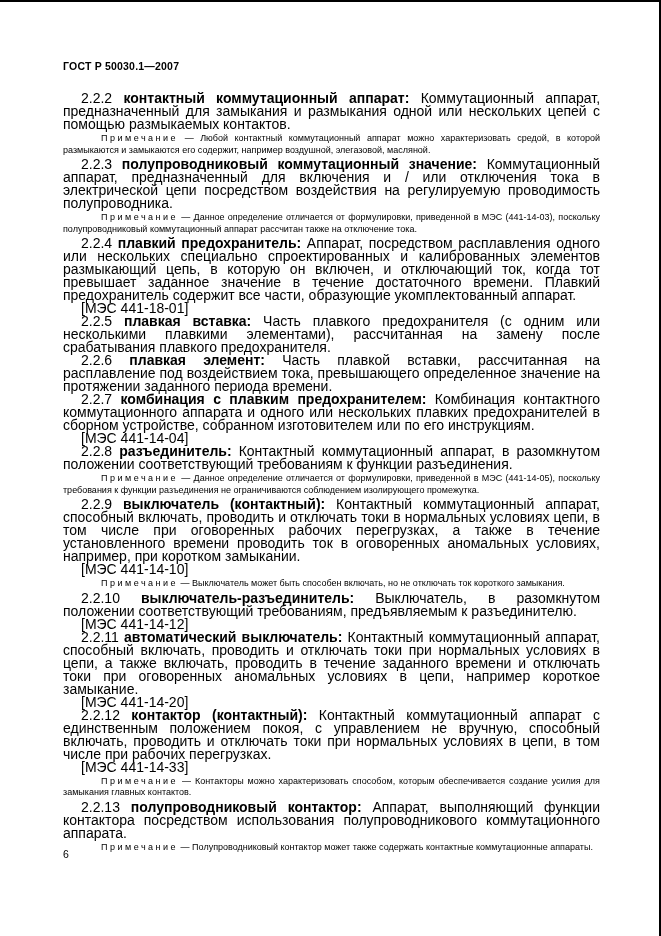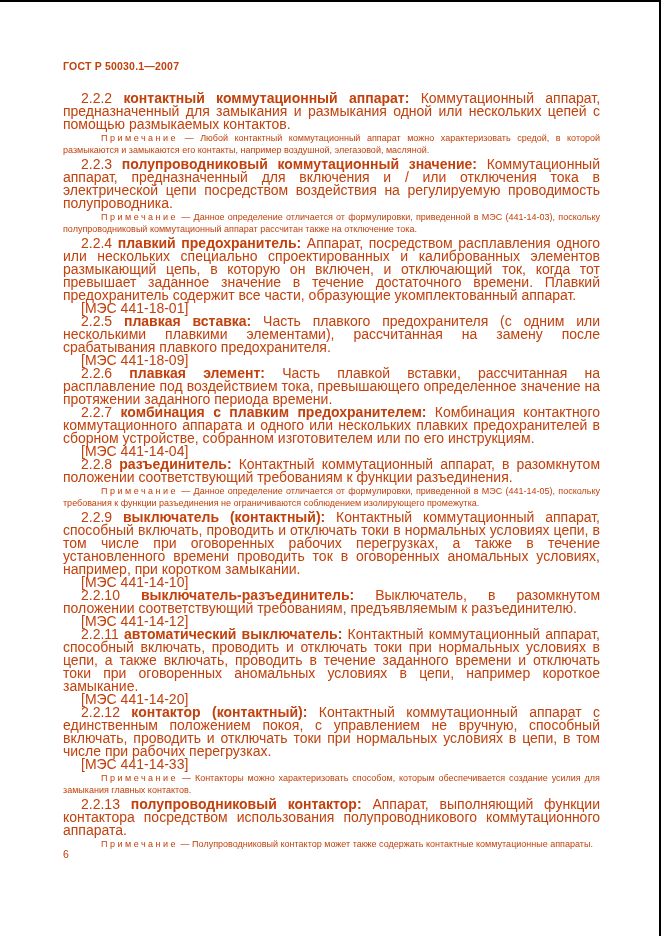--- a/index.html
+++ b/index.html
@@ -7,21 +7,21 @@
     padding: 0;
     background: #ffffff;
   }
   .page {
     position: relative;
     width: 661px;
     height: 936px;
     box-sizing: border-box;
     background: #ffffff;
     font-family: "Liberation Sans", sans-serif;
-    color: #c2410c;
+    color: #000000;
     border-top: 2px solid #000000;
     border-right: 2px solid #000000;
     overflow: hidden;
   }
   .doc-header {
     position: absolute;
     left: 63px;
     top: 58px;
     font-size: 10.5px;
     font-weight: bold;
@@ -63,34 +63,34 @@
   }
 </style>
 </head>
 <body>
 
 <div class="page">
   <div class="doc-header">ГОСТ Р 50030.1—2007</div>
 
   <div class="content">
       <p class="def"><span class="num">2.2.2</span> <b class="term">контактный коммутационный аппарат:</b> <span>Коммутационный аппарат, предназначенный для замыкания и размыкания одной или нескольких цепей с помощью размыкаемых контактов.</span></p>
-      <p class="note"><span class="note-label">Примечание</span> <span>— Любой контактный коммутационный аппарат можно характеризовать средой, в которой размыкаются и замыкаются его контакты, например воздушной, элегазовой, масляной.</span></p>
+      <p class="note"><span class="note-label">Примечание</span> <span>— Любой контактный коммутационный аппарат можно характеризовать средой, в которой размыкаются и замыкаются его содержит, например воздушной, элегазовой, масляной.</span></p>
       <p class="def"><span class="num">2.2.3</span> <b class="term">полупроводниковый коммутационный значение:</b> <span>Коммутационный аппарат, предназначенный для включения и / или отключения тока в электрической цепи посредством воздействия на регулируемую проводимость полупроводника.</span></p>
       <p class="note"><span class="note-label">Примечание</span> <span>— Данное определение отличается от формулировки, приведенной в МЭС (441-14-03), поскольку полупроводниковый коммутационный аппарат рассчитан также на отключение тока.</span></p>
       <p class="def"><span class="num">2.2.4</span> <b class="term">плавкий предохранитель:</b> <span>Аппарат, посредством расплавления одного или нескольких специально спроектированных и калиброванных элементов размыкающий цепь, в которую он включен, и отключающий ток, когда тот превышает заданное значение в течение достаточного времени. Плавкий предохранитель содержит все части, образующие укомплектованный аппарат.</span></p>
       <p class="ref">[МЭС 441-18-01]</p>
       <p class="def"><span class="num">2.2.5</span> <b class="term">плавкая вставка:</b> <span>Часть плавкого предохранителя (с одним или несколькими плавкими элементами), рассчитанная на замену после срабатывания плавкого предохранителя.</span></p>
-      <p class="ref">[МЭС 441-18-09]</p>
       <p class="def"><span class="num">2.2.6</span> <b class="term">плавкая элемент:</b> <span>Часть плавкой вставки, рассчитанная на расплавление под воздействием тока, превышающего определенное значение на протяжении заданного периода времени.</span></p>
       <p class="def"><span class="num">2.2.7</span> <b class="term">комбинация с плавким предохранителем:</b> <span>Комбинация контактного коммутационного аппарата и одного или нескольких плавких предохранителей в сборном устройстве, собранном изготовителем или по его инструкциям.</span></p>
       <p class="ref">[МЭС 441-14-04]</p>
       <p class="def"><span class="num">2.2.8</span> <b class="term">разъединитель:</b> <span>Контактный коммутационный аппарат, в разомкнутом положении соответствующий требованиям к функции разъединения.</span></p>
       <p class="note"><span class="note-label">Примечание</span> <span>— Данное определение отличается от формулировки, приведенной в МЭС (441-14-05), поскольку требования к функции разъединения не ограничиваются соблюдением изолирующего промежутка.</span></p>
       <p class="def"><span class="num">2.2.9</span> <b class="term">выключатель (контактный):</b> <span>Контактный коммутационный аппарат, способный включать, проводить и отключать токи в нормальных условиях цепи, в том числе при оговоренных рабочих перегрузках, а также в течение установленного времени проводить ток в оговоренных аномальных условиях, например, при коротком замыкании.</span></p>
       <p class="ref">[МЭС 441-14-10]</p>
+      <p class="note"><span class="note-label">Примечание</span> <span>— Выключатель может быть способен включать, но не отключать ток короткого замыкания.</span></p>
       <p class="def"><span class="num">2.2.10</span> <b class="term">выключатель-разъединитель:</b> <span>Выключатель, в разомкнутом положении соответствующий требованиям, предъявляемым к разъединителю.</span></p>
       <p class="ref">[МЭС 441-14-12]</p>
       <p class="def"><span class="num">2.2.11</span> <b class="term">автоматический выключатель:</b> <span>Контактный коммутационный аппарат, способный включать, проводить и отключать токи при нормальных условиях в цепи, а также включать, проводить в течение заданного времени и отключать токи при оговоренных аномальных условиях в цепи, например короткое замыкание.</span></p>
       <p class="ref">[МЭС 441-14-20]</p>
       <p class="def"><span class="num">2.2.12</span> <b class="term">контактор (контактный):</b> <span>Контактный коммутационный аппарат с единственным положением покоя, с управлением не вручную, способный включать, проводить и отключать токи при нормальных условиях в цепи, в том числе при рабочих перегрузках.</span></p>
       <p class="ref">[МЭС 441-14-33]</p>
       <p class="note"><span class="note-label">Примечание</span> <span>— Контакторы можно характеризовать способом, которым обеспечивается создание усилия для замыкания главных контактов.</span></p>
       <p class="def"><span class="num">2.2.13</span> <b class="term">полупроводниковый контактор:</b> <span>Аппарат, выполняющий функции контактора посредством использования полупроводникового коммутационного аппарата.</span></p>
       <p class="note"><span class="note-label">Примечание</span> <span>— Полупроводниковый контактор может также содержать контактные коммутационные аппараты.</span></p>
     </div>

